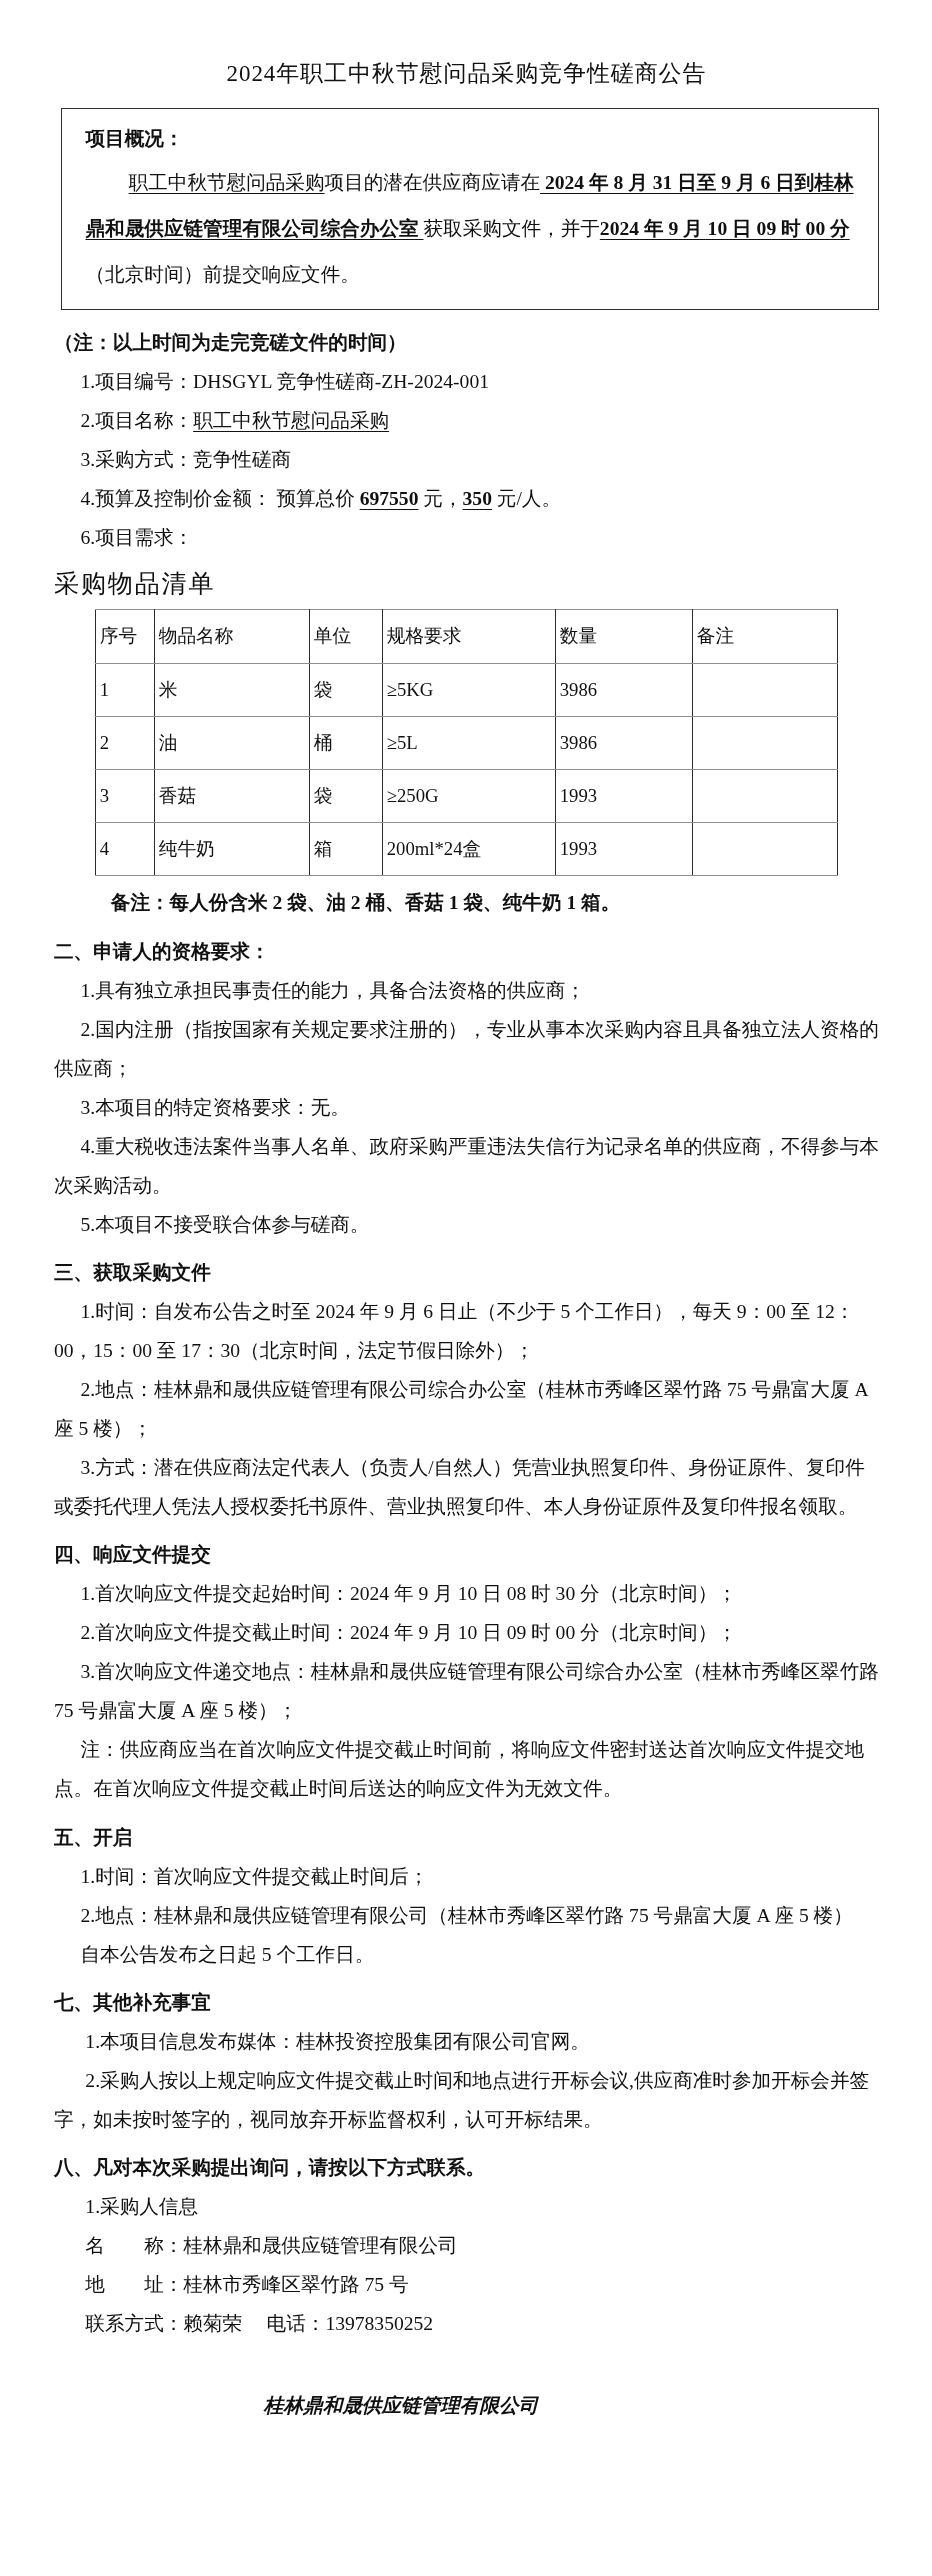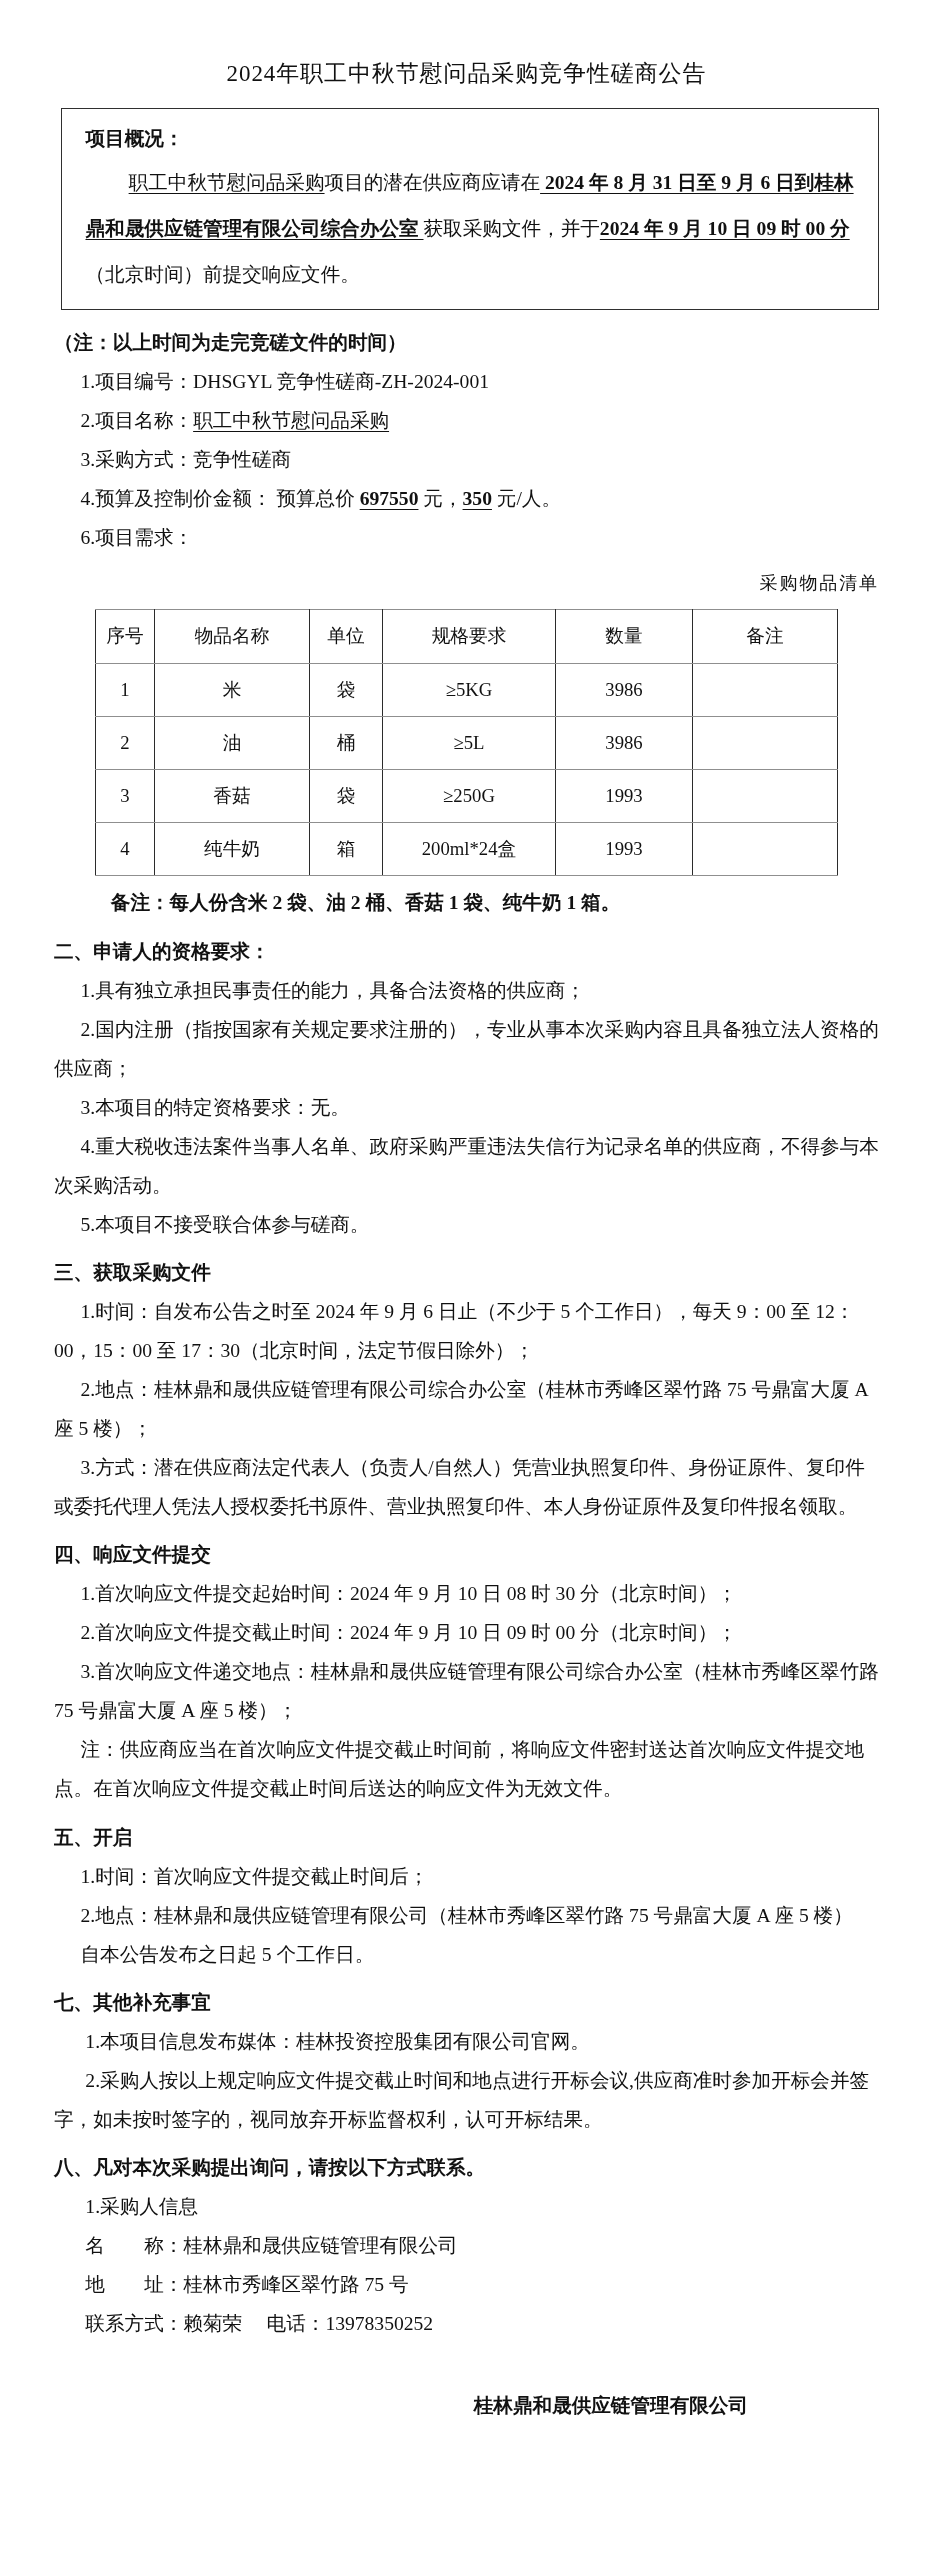--- a/index.html
+++ b/index.html
@@ -36,22 +36,22 @@
   }
   .box-label { font-weight: bold; line-height: 43px; }
   .box-text  { line-height: 46px; text-indent: 2.2em; }
 
   .note { font-weight: bold; margin-top: 5.6px; }
   .heading { font-weight: bold; margin-top: 9.3px; }
   .item  { text-indent: 1.35em; }
   .item2 { text-indent: 1.6em; }
 
   .table-title {
-    text-align: right;
-    font-size: 18px;
+    text-align: left;
+    font-size: 25px;
     line-height: 35px;
     margin: 9.3px 0 7.5px 0;
     letter-spacing: 1.9px;
   }
   table.items {
     border-collapse: collapse;
     margin: 0 auto;
     width: 741px;
     table-layout: fixed;
   }
@@ -59,37 +59,38 @@
   table.items col.c2 { width: 155px; }
   table.items col.c3 { width: 73px; }
   table.items col.c4 { width: 173px; }
   table.items col.c5 { width: 137px; }
   table.items col.c6 { width: 145px; }
   table.items th, table.items td {
     border-left: 0.9px solid #2b2b2b;
     border-right: 0.9px solid #2b2b2b;
     border-top: 0.9px solid #8f8f8f;
     border-bottom: 0.9px solid #8f8f8f;
-    text-align: center;
+    text-align: left;
     vertical-align: middle;
     font-weight: normal;
     font-size: 18.7px;
     line-height: 24px;
     padding: 0 3.7px;
   }
   table.items { border: 0.9px solid #2b2b2b; }
   table.items thead th { height: 53px; }
   table.items tbody td { height: 52px; }
   .table-note { font-weight: bold; text-indent: 2.9em; margin-top: 7.5px; }
 
   .signature {
     font-weight: bold;
-    text-align: right;
+    text-align: center;
     padding-right: 131px;
     margin-top: 43px;
+    font-style: italic;
   }
 </style>
 </head>
 <body>
 
 <div class="page">
 
   <h1 class="title">2024年职工中秋节慰问品采购竞争性磋商公告</h1>
 
   <div class="box">

